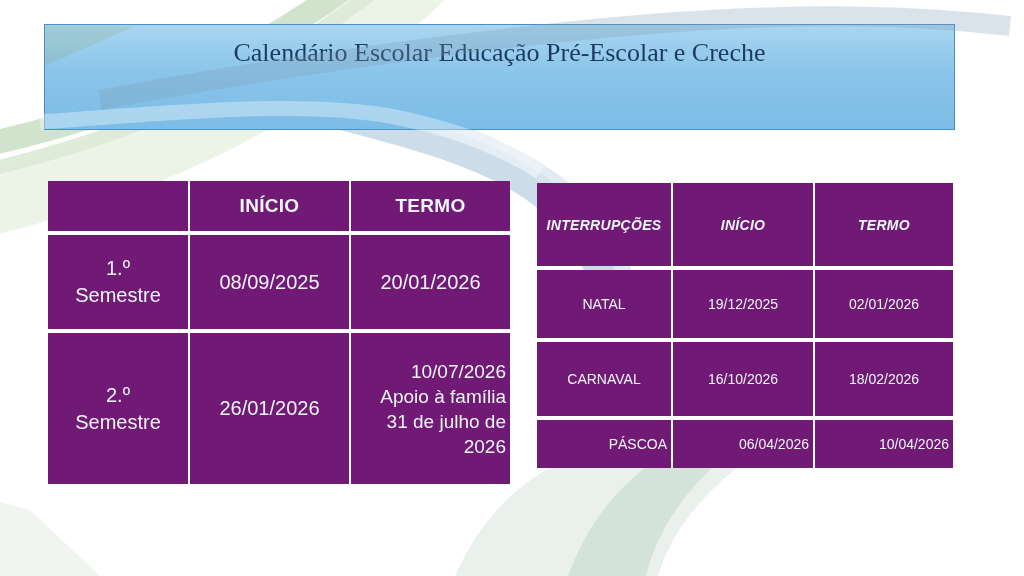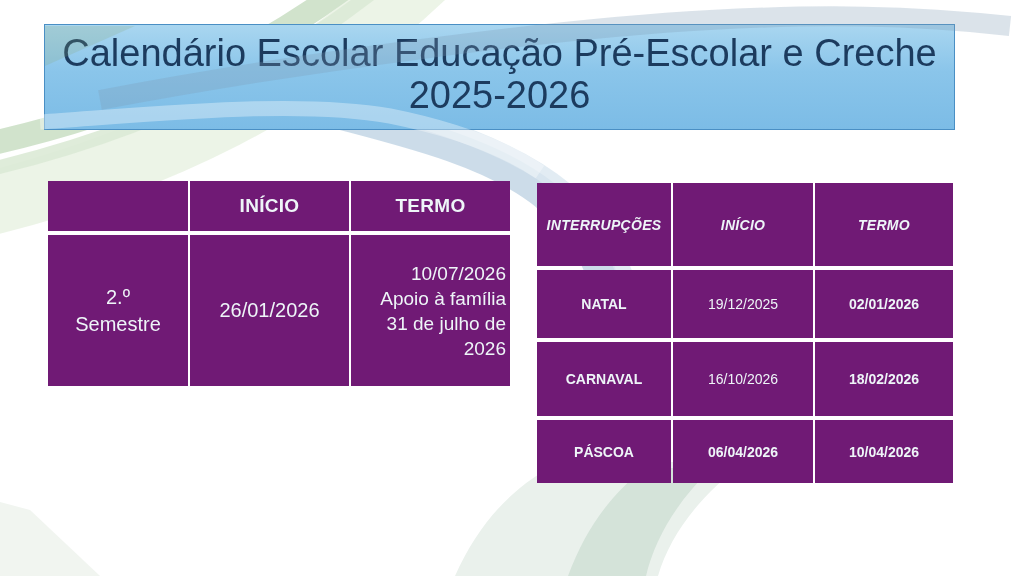--- a/index.html
+++ b/index.html
@@ -11,21 +11,21 @@
   .deco { position:absolute; left:0; top:0; pointer-events:none; }
   .deco.bg { z-index:0; }
   .deco.overlay { z-index:2; }
 
   .title-box {
     position:absolute; left:44px; top:24px; width:909px; height:104px;
     border:1px solid #4a8fc4;
     background:linear-gradient(180deg,#a9d6f0 0%,#8ac5ea 45%,#7cbce6 100%);
     text-align:center; color:#1c3b5e; z-index:1;
   }
-  .title-line { font-size:38px; line-height:42px; white-space:nowrap; }
+  .title-line { font-size:26px; line-height:42px; white-space:nowrap;font-family:Liberation Serif, serif; }
   .title-line.first { margin-top:7px; }
 
   table {
     position:absolute; z-index:3;
     border-collapse:separate; border-spacing:2px 4px;
     table-layout:fixed;
   }
   th, td {
     background:#701a75; color:#eef5f8;
     text-align:center; vertical-align:middle;
@@ -40,22 +40,22 @@
   .semesters tr.r1 td { height:94px; }
   .semesters tr.r2 td { height:151px; }
   .semesters td.termo-multi { font-size:19px; line-height:25px;text-align:right; }
 
   .interruptions { left:535px; top:179px; width:420px; }
   .interruptions th { font-size:14px; font-weight:bold; letter-spacing:.3px;font-style:italic; }
   .interruptions td { font-size:14px; font-weight:normal; }
   .interruptions tr.hdr th { height:83px; }
   .interruptions tr.r1 td { height:68px; }
   .interruptions tr.r2 td { height:74px;margin-top:16px; }
-  .interruptions tr.r3 td { height:63px; }
-  .interruptions .b { font-weight:bold; }
+  .interruptions tr.r3 td { height:48px;text-align:right; }
+  .interruptions .b { font-weight:normal; }
 </style>
 </head>
 <body>
 
 <div class="slide">
 
   <svg class="deco bg" width="1024" height="576" viewBox="0 0 1024 576">
 
     <path d="M -60 215 C 150 170 320 85 450 -50" fill="none" stroke="#e9f2e3" stroke-width="64" opacity="0.85"></path>
     <path d="M -40 150 C 120 118 260 60 380 -40" fill="none" stroke="#cfe2c9" stroke-width="24" opacity="0.95"></path>
@@ -65,40 +65,45 @@
     <path d="M 350 100 C 440 124 515 148 565 190 C 600 220 620 255 630 290" fill="none" stroke="#dbe7f0" stroke-width="16" opacity="0.8"></path>
 
     <path d="M 455 576 C 480 520 515 485 560 462 L 745 462 C 700 495 670 535 658 576 Z" fill="#eaf1ec"></path>
     <path d="M 568 576 C 585 530 610 495 645 468 L 712 468 C 678 500 655 538 646 576 Z" fill="#d3e2d8" opacity="0.95"></path>
 
     <path d="M 0 502 L 30 510 L 100 576 L 0 576 Z" fill="#f1f5f0"></path>
   </svg>
 
   <div class="title-box">
     <div class="title-line first">Calendário Escolar Educação Pré-Escolar e Creche</div>
-    <div class="title-line">2025-2026</div>
   </div>
 
   <svg class="deco overlay" width="1024" height="576" viewBox="0 0 1024 576">
     <path d="M 100 100 C 300 62 560 28 710 20 C 820 14 910 15 1010 26" fill="none" stroke="#7f9cb5" stroke-width="20" opacity="0.28"></path>
     <path d="M 40 122 C 170 113 300 100 390 116 C 450 128 500 145 540 172" fill="none" stroke="#ffffff" stroke-width="15" opacity="0.35"></path>
     <path d="M 45 26 L 135 26 L 45 66 Z" fill="#8aa87c" opacity="0.22"></path>
   </svg>
 
   <table class="semesters">
     <colgroup>
         <col style="width:140px">
         <col style="width:159px">
         <col style="width:159px">
       </colgroup>
     <tbody>
         <tr class="hdr">
       <th></th>
       <th>INÍCIO</th>
       <th>TERMO</th>
+    </tr>
+    <tr class="r1">
+      <td>1.º
+Semestre</td>
+      <td>08/09/2025</td>
+      <td>20/01/2026</td>
     </tr>
     <tr class="r2">
       <td>2.º
 Semestre</td>
       <td>26/01/2026</td>
       <td class="termo-multi">10/07/2026
 Apoio à família 31 de julho de 2026</td>
     </tr>
   </tbody>
     </table>

